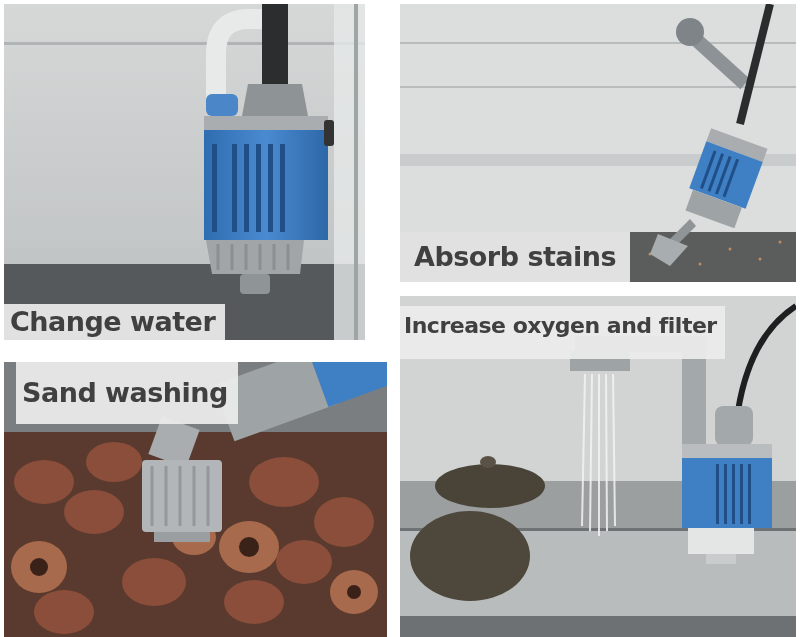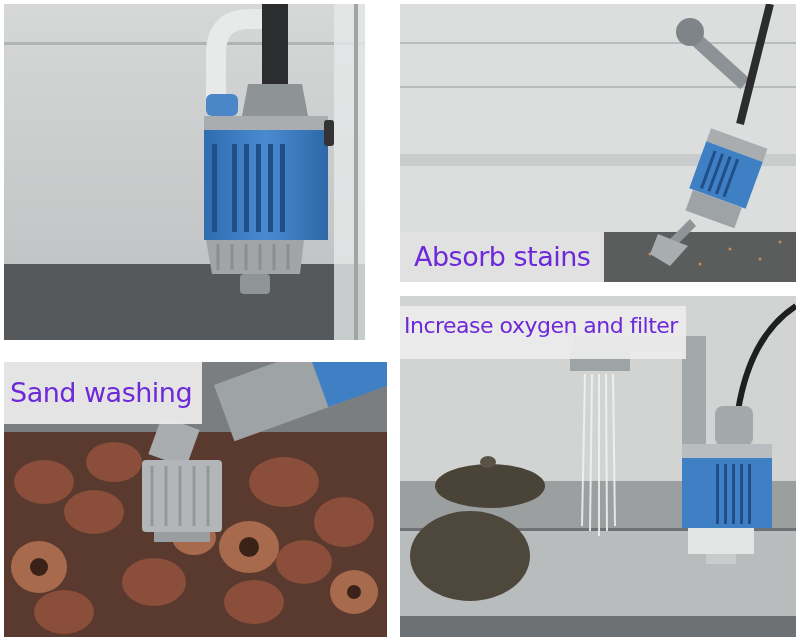--- a/index.html
+++ b/index.html
@@ -1,18 +1,18 @@
 <!DOCTYPE html>
 <html><head>
 <meta charset="utf-8">
 <style>
   html,body{margin:0;padding:0;background:#ffffff;}
   body{width:800px;height:637px;position:relative;overflow:hidden;font-family:"Liberation Sans","DejaVu Sans",sans-serif;}
   .panel{position:absolute;overflow:hidden;}
-  .caption{position:absolute;background:rgba(236,236,236,0.93);color:#6d28d9;font-weight:normal;font-family:"DejaVu Sans","Liberation Sans",sans-serif;letter-spacing:-0.5px;white-space:nowrap;}
+  .caption{position:absolute;background:rgba(236,236,236,0.93);color:#404040;font-weight:bold;font-family:"DejaVu Sans","Liberation Sans",sans-serif;letter-spacing:-0.5px;white-space:nowrap;}
   svg{display:block;}
 </style>
 </head>
 <body>
 
 <div class="panel" style="left:4px;top:4px;width:361px;height:336px;">
   <svg width="361" height="336" viewBox="0 0 361 336">
     <defs>
       <linearGradient id="tlbg" x1="0" y1="0" x2="0" y2="1">
         <stop offset="0" stop-color="#d6d8d8"></stop>
@@ -50,20 +50,21 @@
     <g stroke="#8a8f92" stroke-width="3">
         <line x1="214" y1="240" x2="214" y2="266"></line>
         <line x1="228" y1="240" x2="228" y2="266"></line>
         <line x1="242" y1="240" x2="242" y2="266"></line>
         <line x1="256" y1="240" x2="256" y2="266"></line>
         <line x1="270" y1="240" x2="270" y2="266"></line>
         <line x1="284" y1="240" x2="284" y2="266"></line>
       </g>
     <rect x="236" y="270" width="30" height="20" rx="4" fill="#8f9497"></rect>
   </svg>
+  <div class="caption" style="left:0;top:300px;height:36px;line-height:36px;padding:0 10px 0 6px;font-size:27px;">Change water</div>
 </div>
 
 <div class="panel" style="left:400px;top:4px;width:396px;height:278px;">
   <svg width="396" height="278" viewBox="0 0 396 278">
     <rect width="396" height="278" fill="#dcdede"></rect>
     <rect x="0" y="38" width="396" height="2" fill="#b8bcbc"></rect>
     <rect x="0" y="82" width="396" height="2" fill="#b8bcbc"></rect>
     <rect x="0" y="150" width="396" height="12" fill="#c9cccc"></rect>
     <rect x="0" y="228" width="396" height="50" fill="#5a5d5c"></rect>
     <g fill="#c48a5a">
@@ -128,21 +129,21 @@
     <rect x="138" y="98" width="80" height="72" rx="4" fill="#b2b6b8"></rect>
     <g stroke="#94989b" stroke-width="3">
         <line x1="148" y1="104" x2="148" y2="164"></line>
         <line x1="162" y1="104" x2="162" y2="164"></line>
         <line x1="176" y1="104" x2="176" y2="164"></line>
         <line x1="190" y1="104" x2="190" y2="164"></line>
         <line x1="204" y1="104" x2="204" y2="164"></line>
       </g>
     <rect x="150" y="170" width="56" height="10" fill="#9a9ea1"></rect>
   </svg>
-  <div class="caption" style="left:0;top:0;height:62px;line-height:62px;padding:0 10px 0 6px;font-size:27px;">Sand washing</div>
+  <div class="caption" style="left:12px;top:0;height:62px;line-height:62px;padding:0 10px 0 6px;font-size:27px;">Sand washing</div>
 </div>
 
 <div class="panel" style="left:400px;top:296px;width:396px;height:341px;">
   <svg width="396" height="341" viewBox="0 0 396 341">
     <rect width="396" height="341" fill="#d2d4d4"></rect>
     <rect x="0" y="185" width="396" height="50" fill="#8d9192" opacity="0.8"></rect>
     <rect x="0" y="232" width="396" height="3" fill="#6e7274"></rect>
     <rect x="0" y="235" width="396" height="106" fill="#b9bcbc"></rect>
     <rect x="0" y="320" width="396" height="21" fill="#6d7173"></rect>
 

